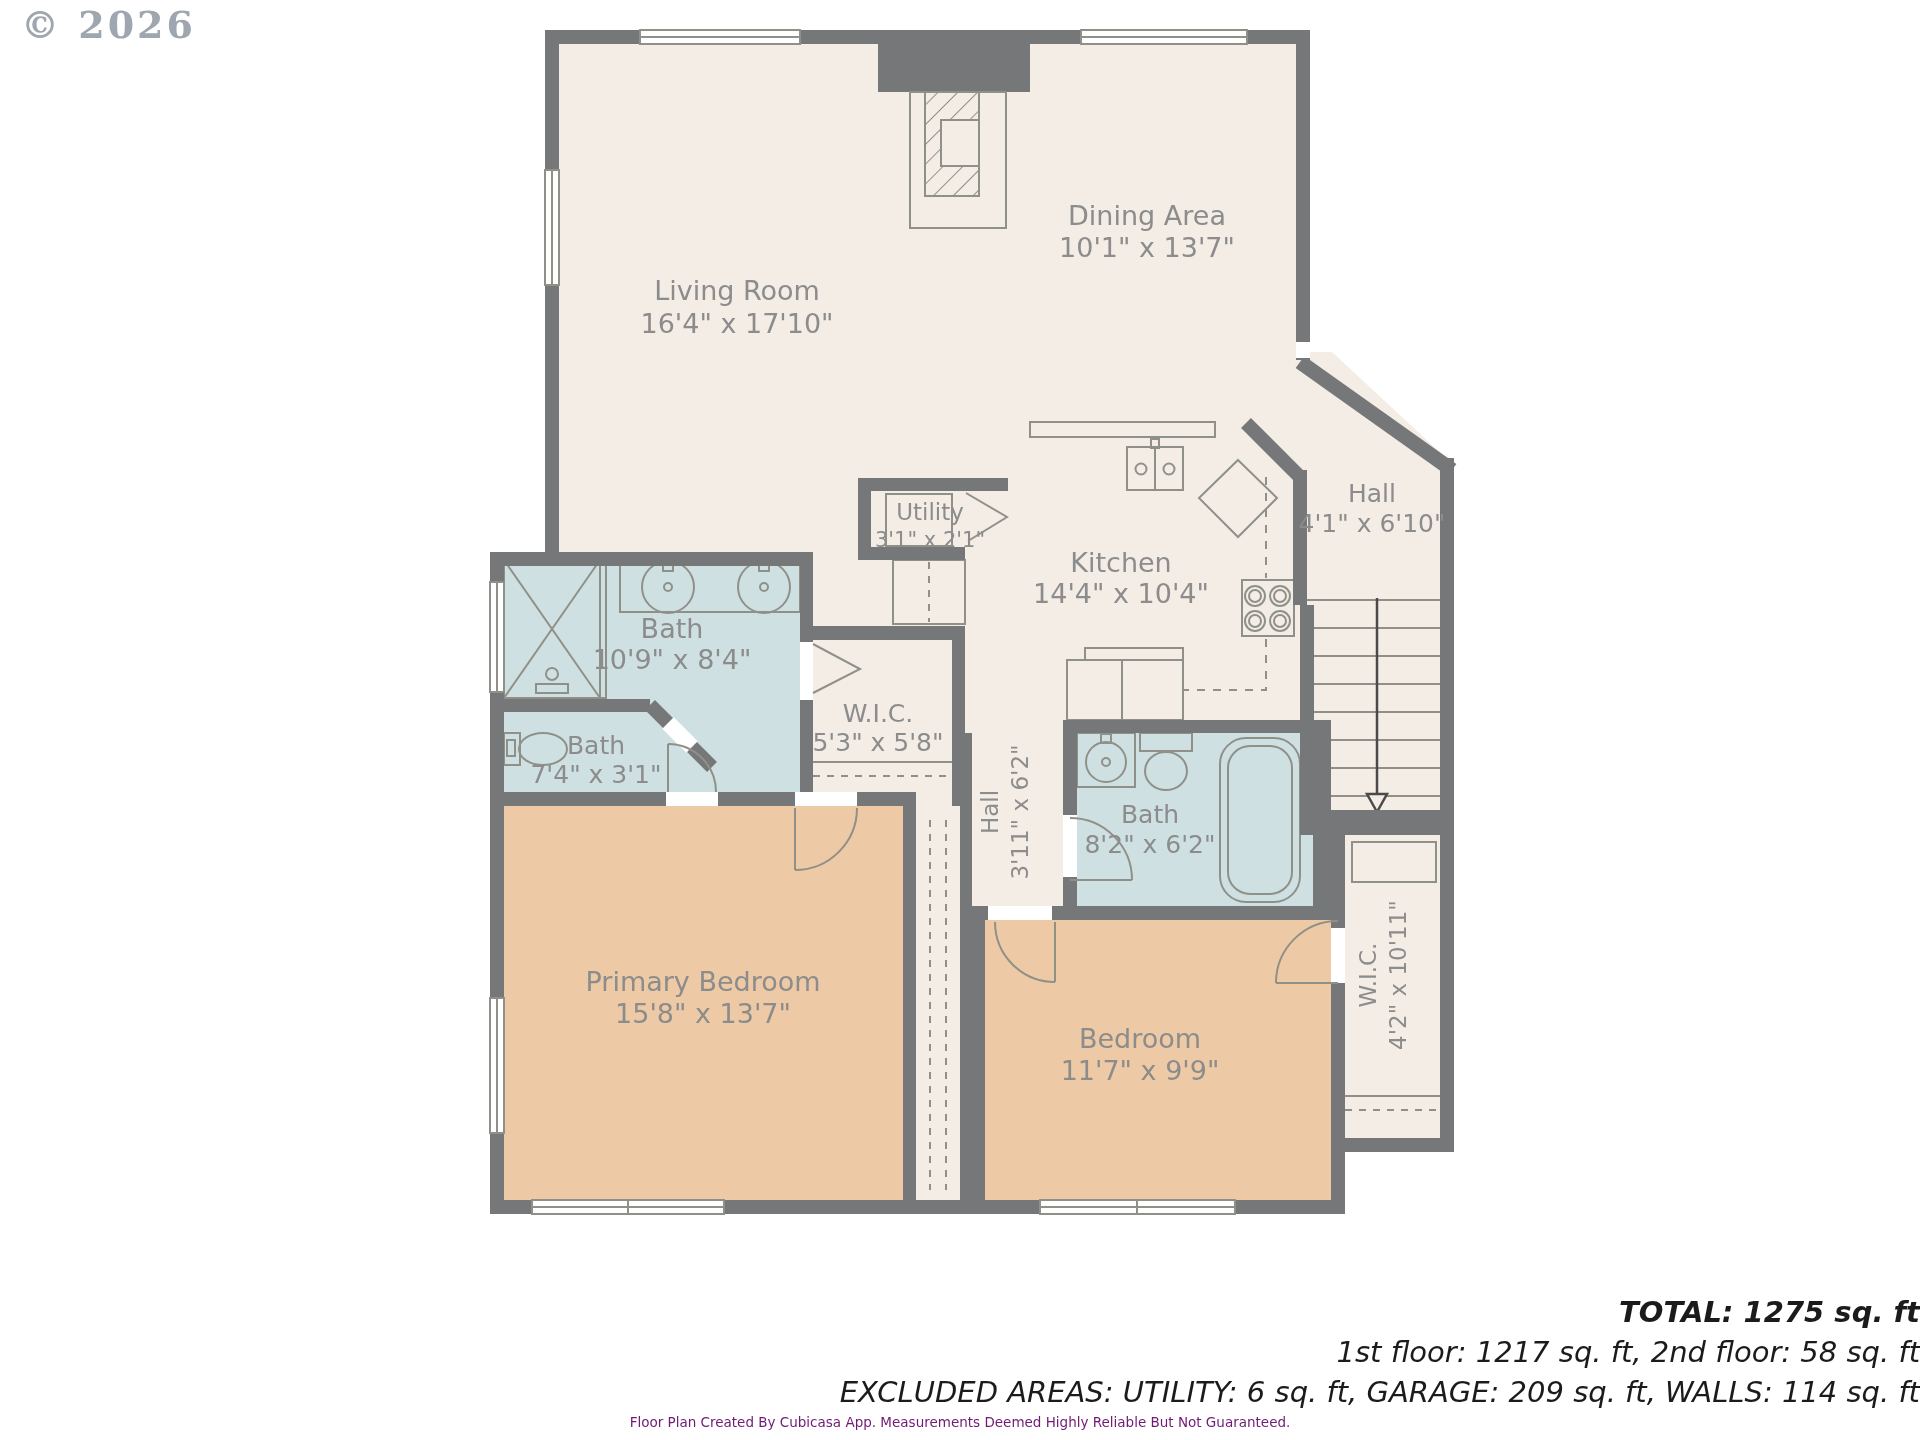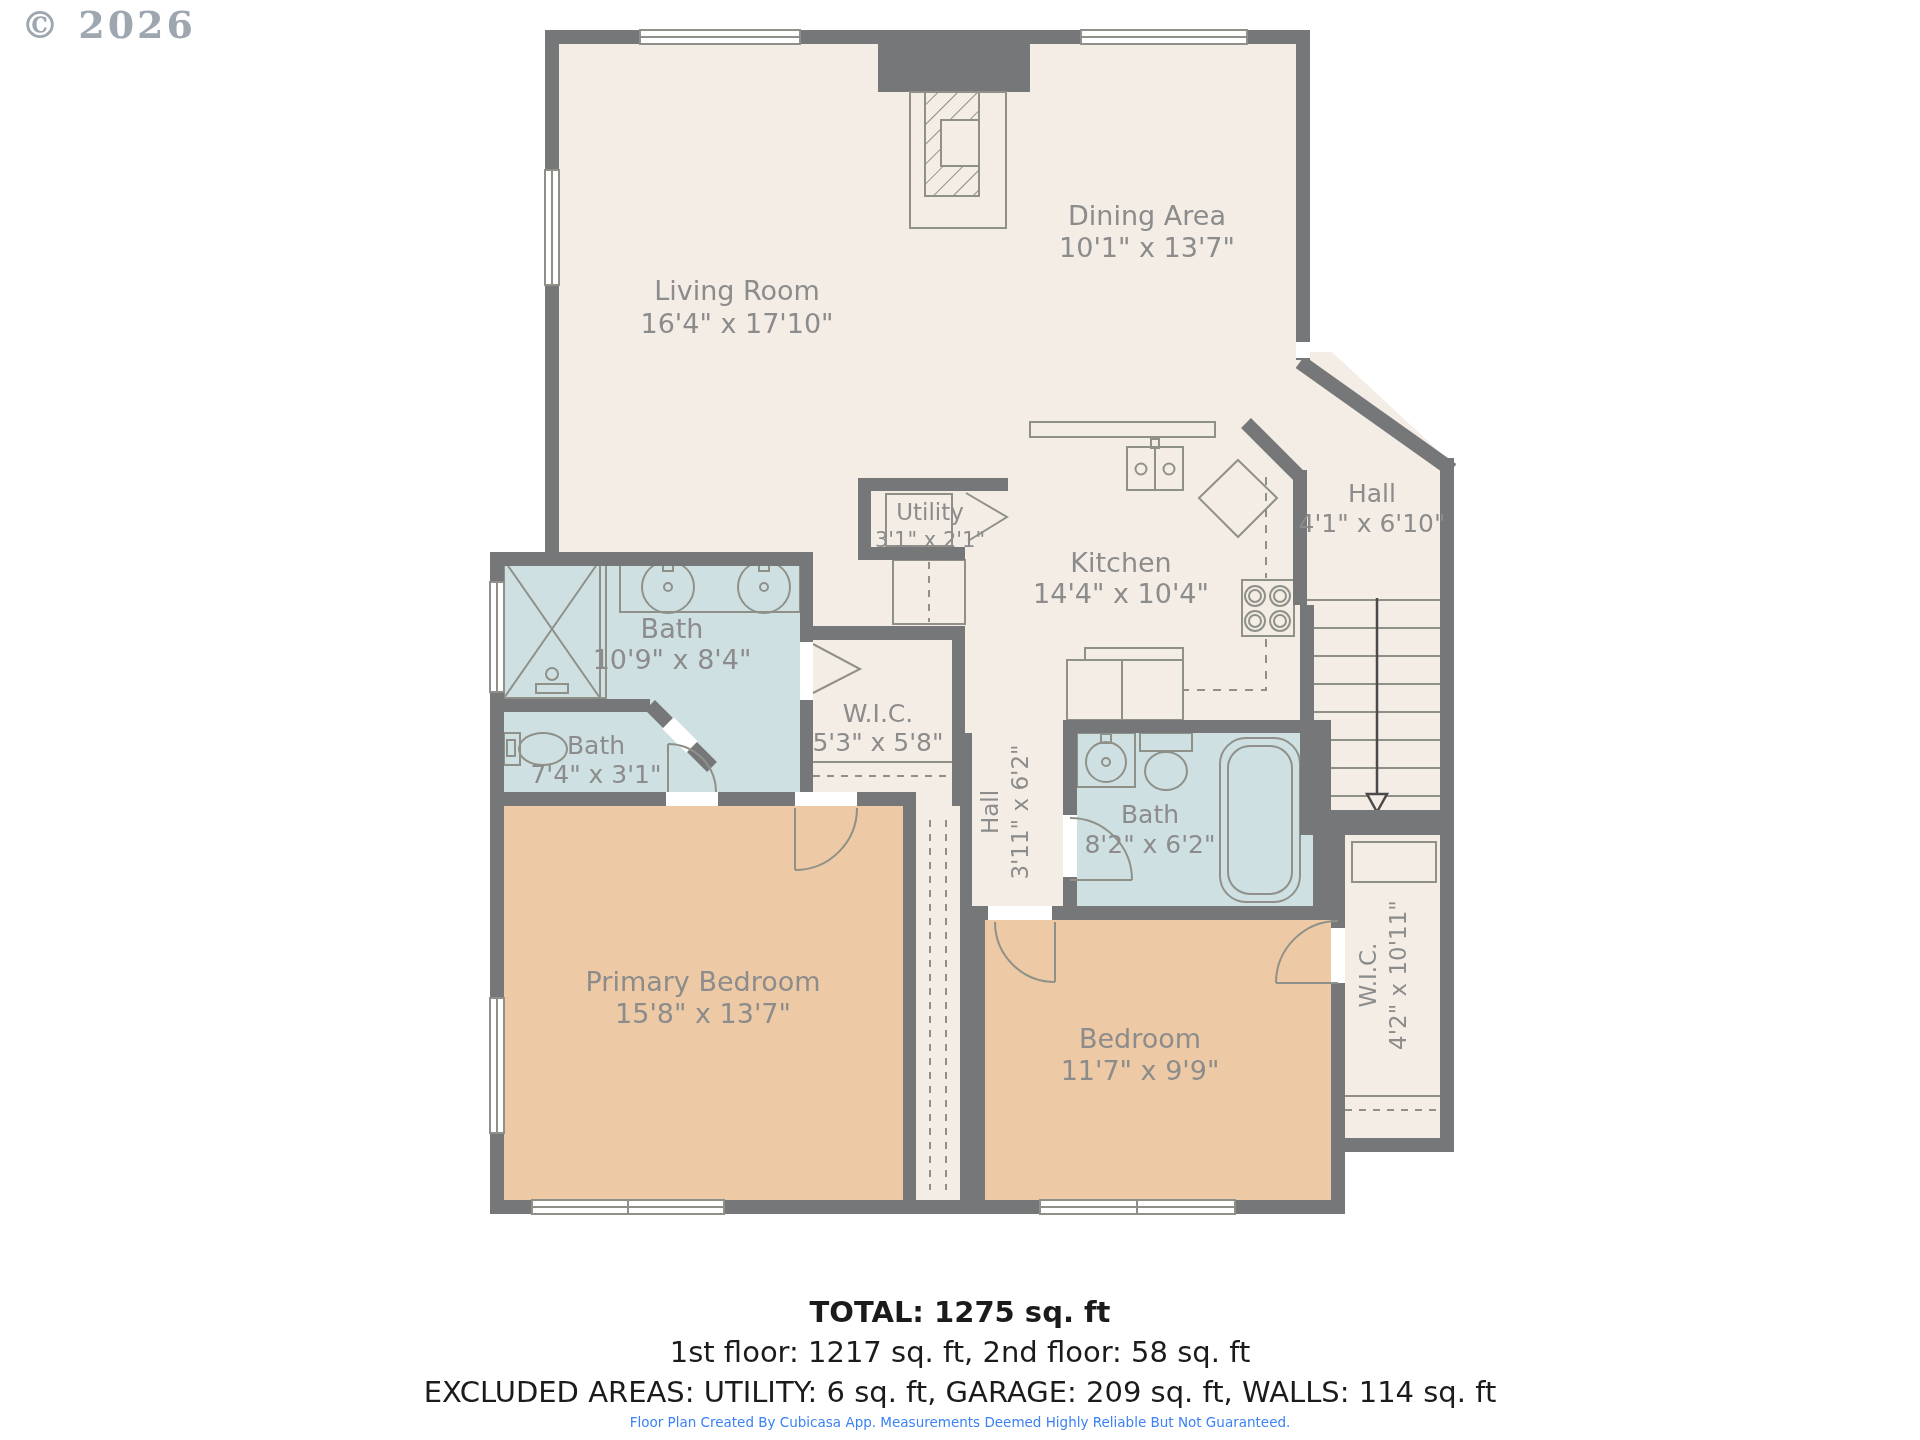--- a/index.html
+++ b/index.html
@@ -5,25 +5,25 @@
   html,body{margin:0;padding:0;background:#ffffff;}
   .page{position:relative;width:1920px;height:1440px;background:#ffffff;overflow:hidden;
         font-family:"DejaVu Sans",sans-serif;}
   .copyright{position:absolute;left:10px;top:2px;font-family:"DejaVu Serif",serif;
              font-weight:bold;font-size:38px;color:#8e97a3;letter-spacing:3px;opacity:.85;margin-left:11px;}
   svg text{fill:#8c8c8c;font-family:"DejaVu Sans",sans-serif;}
   .rm{font-size:27px;}
   .rm-m{font-size:25px;}
   .rm-s{font-size:23px;}
   .rm-xs{font-size:21px;}
-  .summary{position:absolute;left:0;top:1292px;width:100%;text-align:center;color:#1b1b1b;}
+  .summary{position:absolute;left:0;top:1292px;width:100%;text-align:right;color:#1b1b1b;font-style:italic;}
   .summary .l1{font-size:29px;font-weight:bold;line-height:40px;}
   .summary .l2,.summary .l3{font-size:29px;line-height:40px;}
   .plan-footer{position:absolute;left:0;top:1414px;width:100%;text-align:center;
-               font-size:13.5px;color:#3b82f6;}
+               font-size:13.5px;color:#701a75;}
 </style>
 </head>
 <body>
 
 <div class="page">
 
   <div class="copyright">© 2026</div>
 
   <svg width="1920" height="1260" viewBox="0 0 1920 1260">
     <defs>

